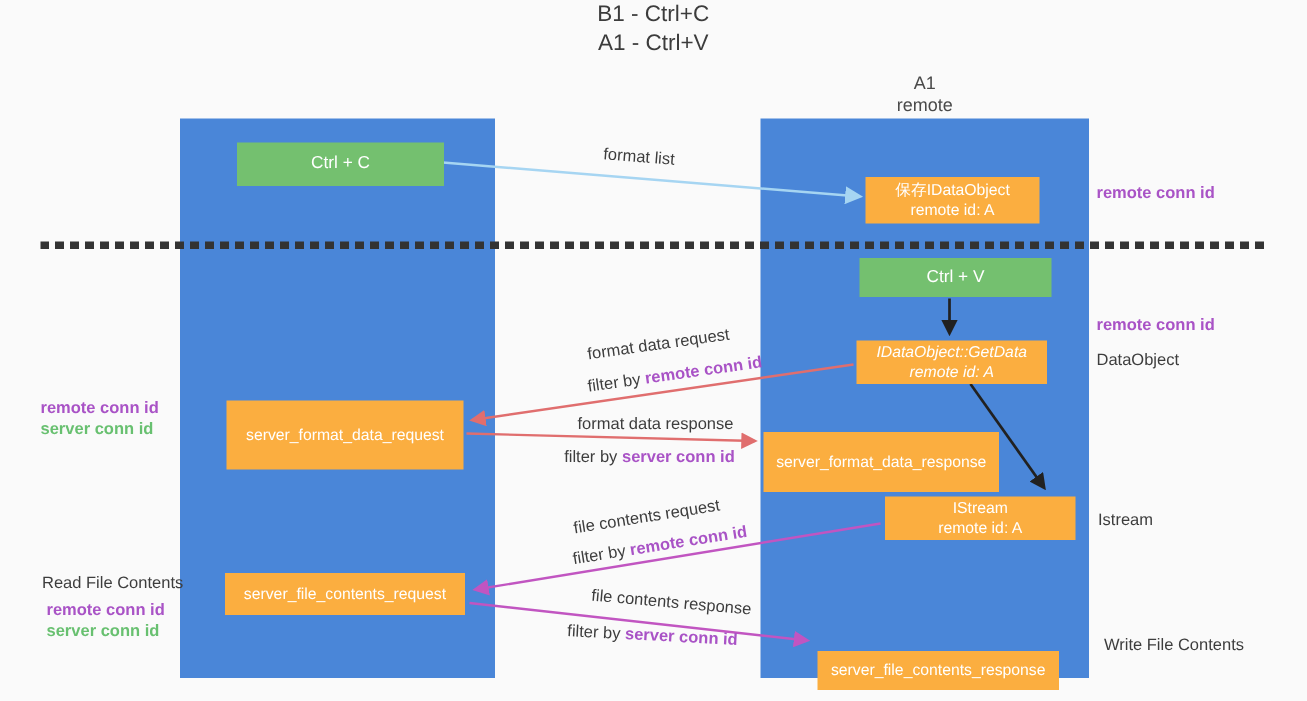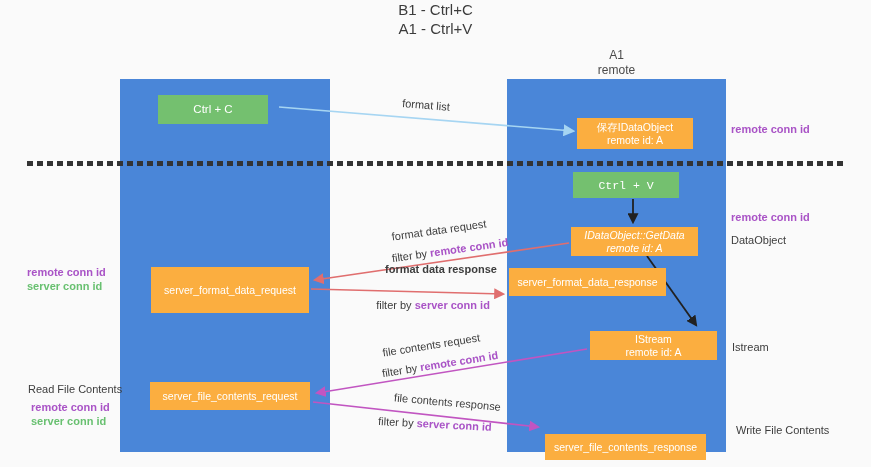--- a/index.html
+++ b/index.html
@@ -81,38 +81,38 @@
     </defs>
     <line class="a-blue" x1="279" y1="107" x2="573" y2="131" marker-end="url(#mh-blue)"></line>
     <line class="a-black" x1="633" y1="199" x2="633" y2="222" marker-end="url(#mh-black)"></line>
     <line class="a-red" x1="569" y1="243" x2="315" y2="280" marker-end="url(#mh-red)"></line>
     <line class="a-red" x1="311" y1="289" x2="503" y2="294" marker-end="url(#mh-red)"></line>
     <line class="a-black" x1="647" y1="256" x2="696" y2="325" marker-end="url(#mh-black)"></line>
     <line class="a-magenta" x1="587" y1="349" x2="317" y2="393" marker-end="url(#mh-magenta)"></line>
     <line class="a-magenta" x1="313" y1="402" x2="538" y2="427" marker-end="url(#mh-magenta)"></line>
   </svg>
 
-  <div class="box green" style="left:158px; top:95px;  width:110px; height:29px;">
+  <div class="box green" style="left:158px; top:95px;  width:138px; height:29px;">
     <div>Ctrl + C</div>
   </div>
   <div class="box orange" style="left:577px; top:118px; width:116px; height:31px;">
     <div>保存IDataObject</div>
     <div>remote id: A</div>
   </div>
-  <div class="box green" style="left:573px; top:172px; width:106px; height:26px;font-family:Liberation Mono, monospace;">
+  <div class="box green" style="left:573px; top:172px; width:128px; height:26px;">
     <div>Ctrl + V</div>
   </div>
   <div class="box orange" style="left:571px; top:227px; width:127px; height:29px;font-style:italic;">
     <div>IDataObject::GetData</div>
     <div>remote id: A</div>
   </div>
   <div class="box orange" style="left:151px; top:267px; width:158px; height:46px;">
     <div>server_format_data_request</div>
   </div>
-  <div class="box orange" style="left:509px; top:268px; width:157px; height:28px;">
+  <div class="box orange" style="left:509px; top:288px; width:157px; height:40px;">
     <div>server_format_data_response</div>
   </div>
   <div class="box orange" style="left:590px; top:331px; width:127px; height:29px;">
     <div>IStream</div>
     <div>remote id: A</div>
   </div>
   <div class="box orange" style="left:150px; top:382px; width:160px; height:28px;">
     <div>server_file_contents_request</div>
   </div>
   <div class="box orange" style="left:545px; top:417px; width:161px; height:26px;margin-top:17px;">
@@ -123,21 +123,21 @@
     <span>format list</span>
   </div>
 
   <div class="flow-label rot-n8 center" style="left:388px; top:224px; width:102px;">
     <span>format data request</span>
   </div>
   <div class="flow-label rot-n8 center" style="left:388px; top:244px; width:124px;">
     <span>filter by</span>
     <span class="purple">remote conn id</span>
   </div>
-  <div class="flow-label center" style="left:385px; top:263px; width:104px;font-weight:bold;">
+  <div class="flow-label center" style="left:385px; top:277px; width:104px;">
     <span>format data response</span>
   </div>
   <div class="flow-label center" style="left:376px; top:299px; width:114px;">
     <span>filter by</span>
     <span class="purple">server conn id</span>
   </div>
 
   <div class="flow-label rot-n9 center" style="left:382px; top:339px; width:98px;">
     <span>file contents request</span>
   </div>

